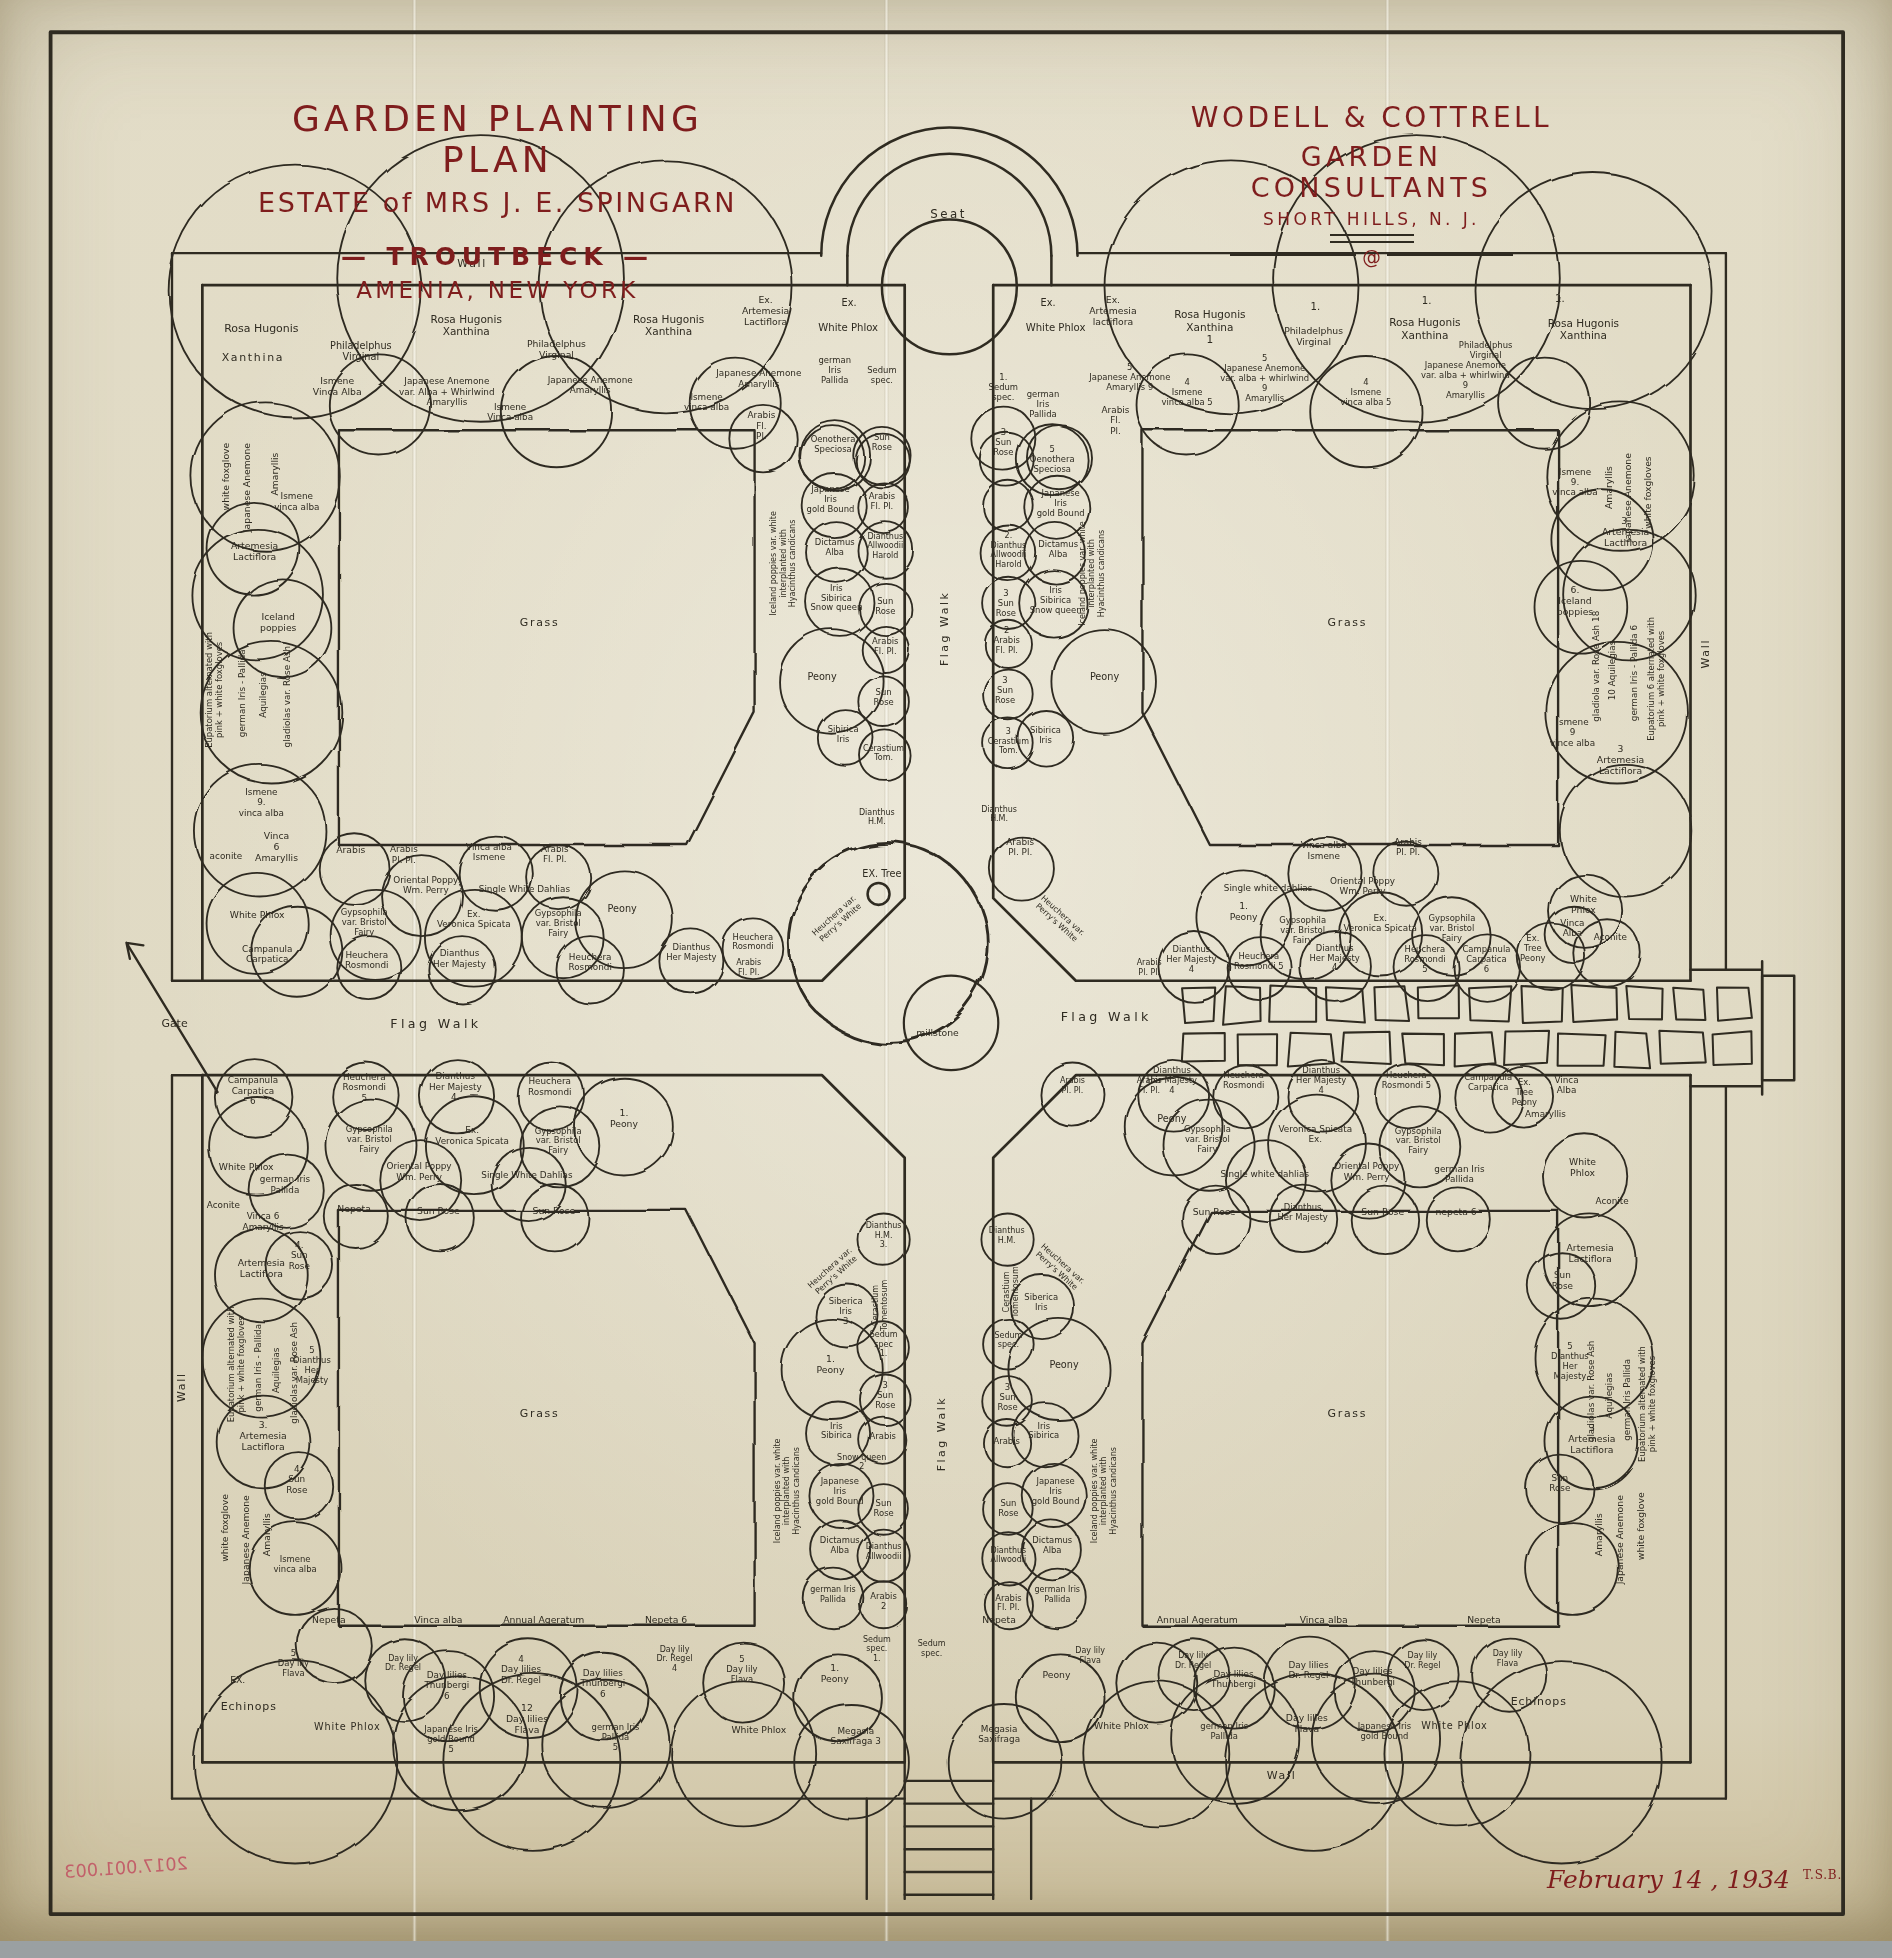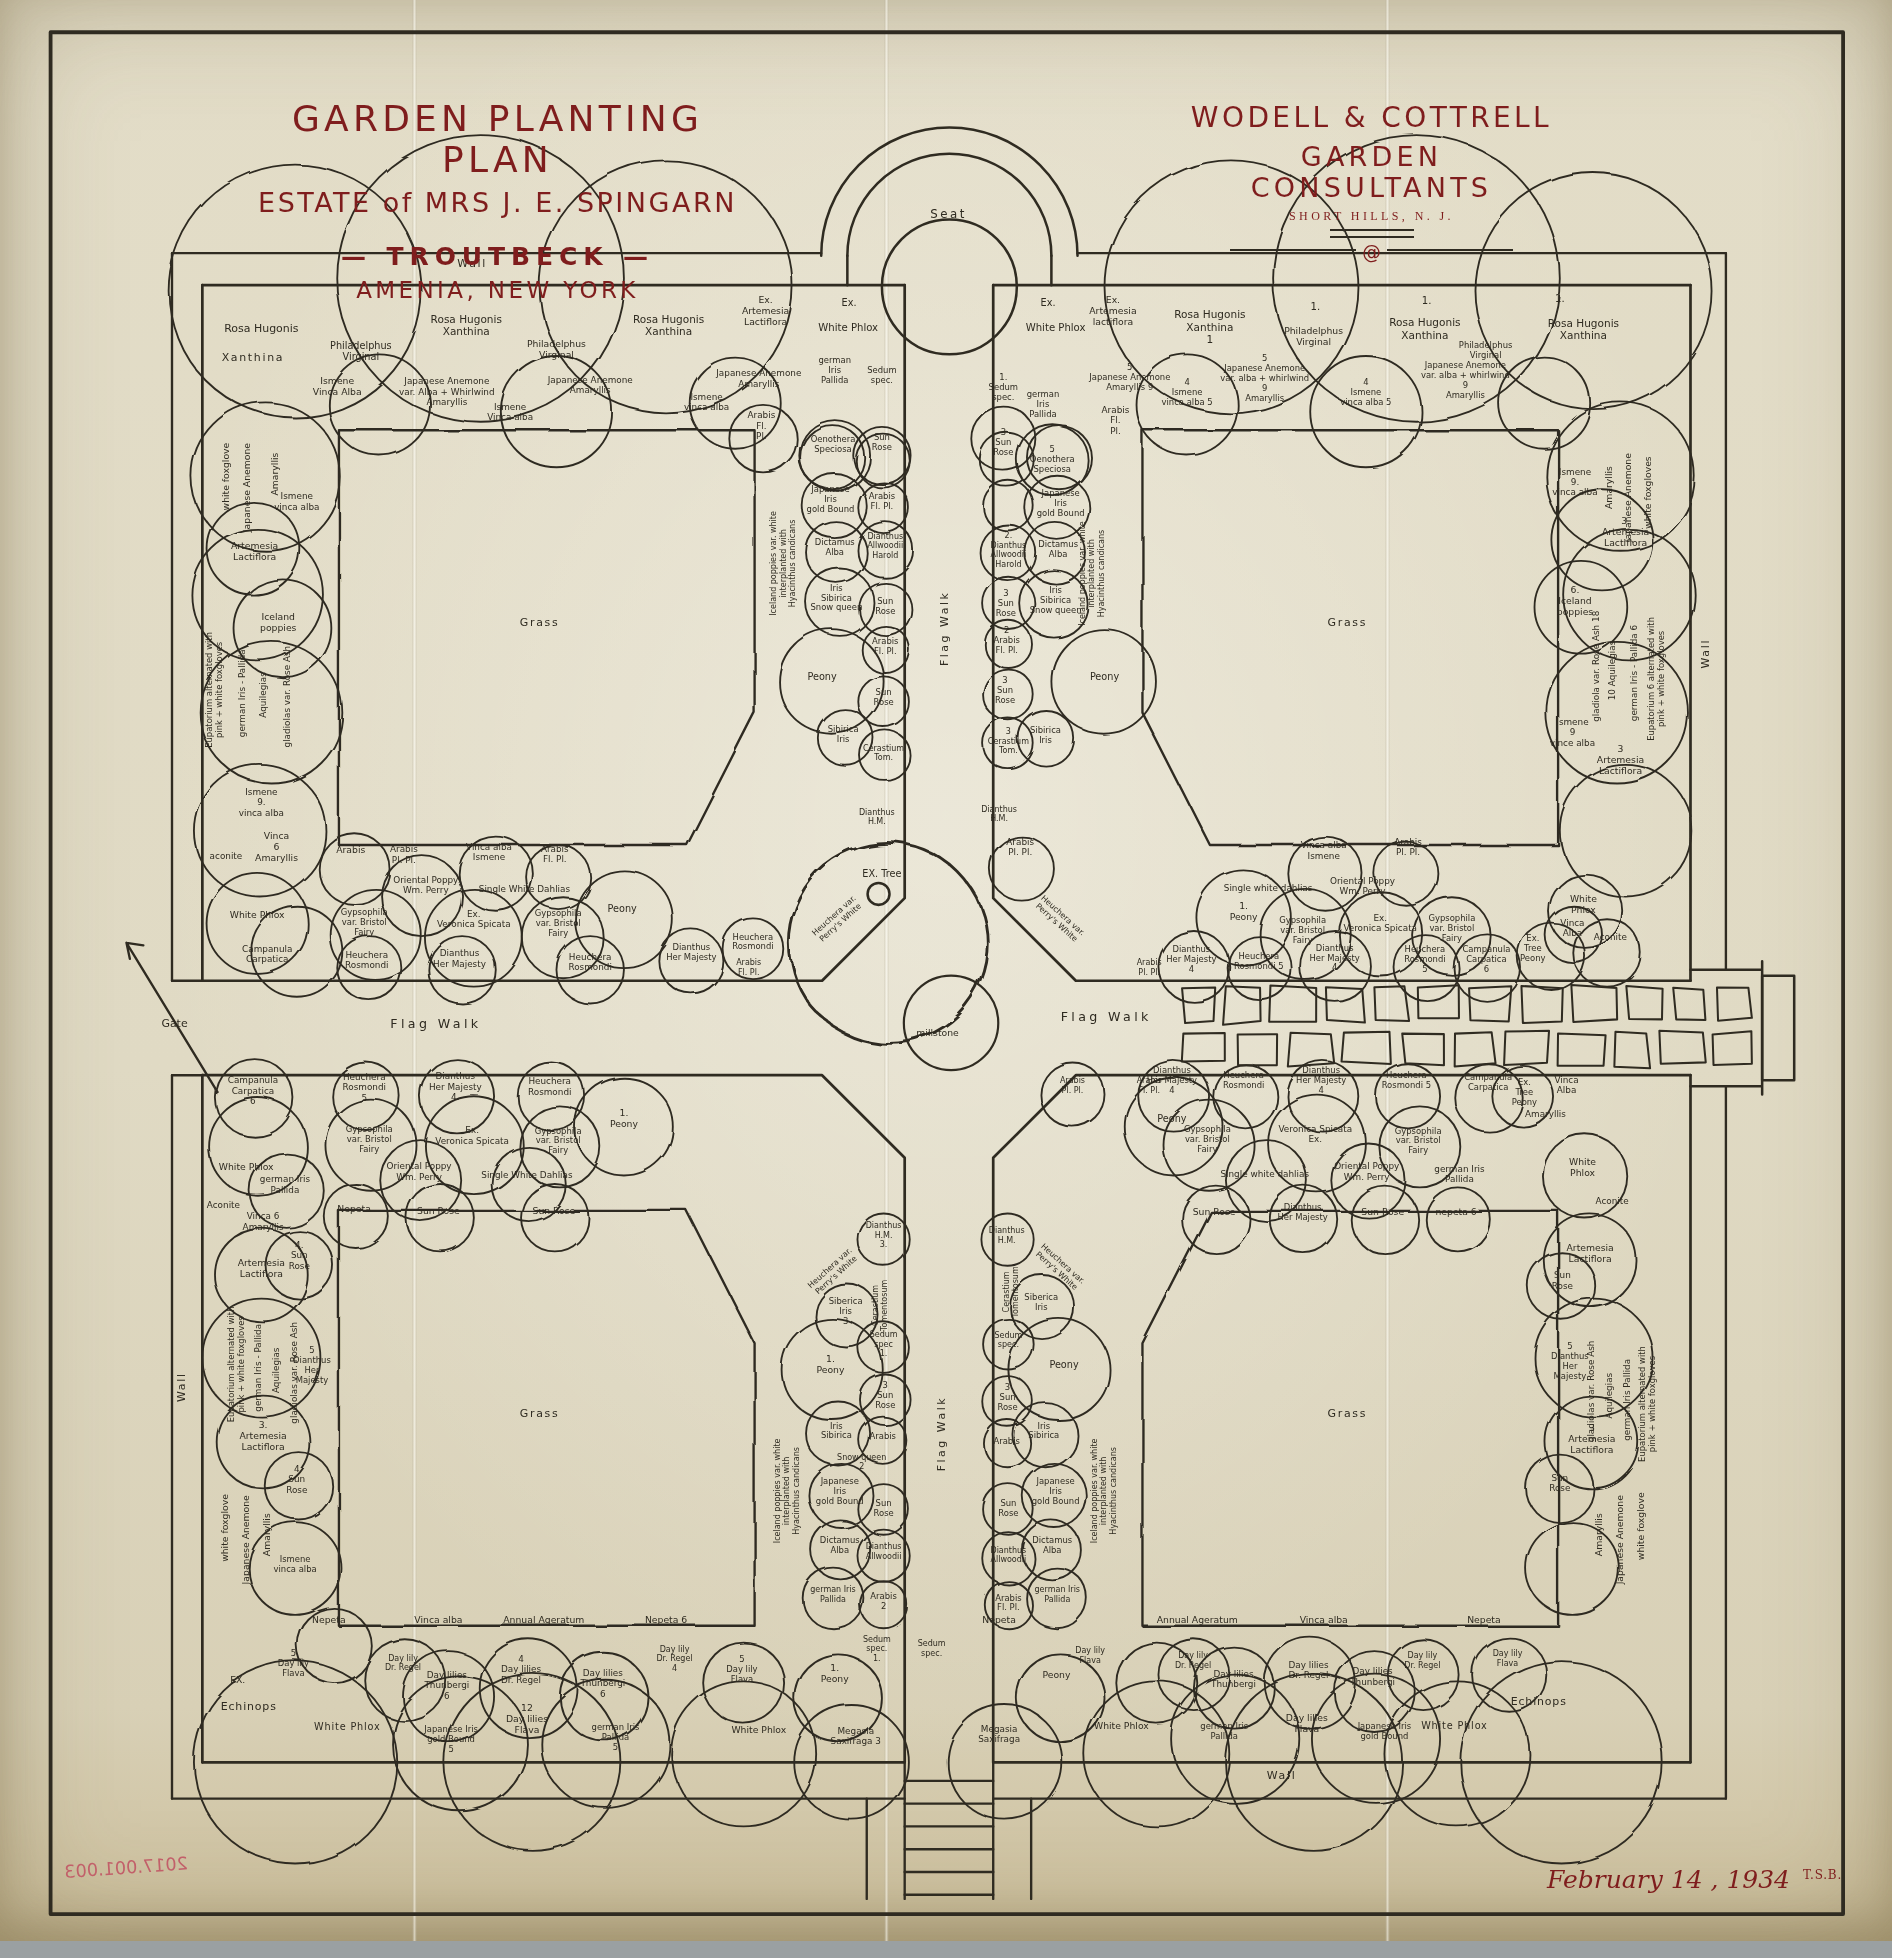--- a/index.html
+++ b/index.html
@@ -18,21 +18,21 @@
   .ink{stroke:#2f2b21;fill:none;stroke-linecap:round;stroke-linejoin:round;}
   .overlay{position:absolute;text-align:center;color:#7f1d1d;}
   #title-block{left:253px;top:98px;width:489px;}
   #title-block .t1{font-size:36px;letter-spacing:4.2px;}
   #title-block .t2{font-size:27px;letter-spacing:2.5px;margin-top:6.7px;}
   #title-block .t3{font-size:25px;letter-spacing:5.9px;margin-top:24px;font-weight:bold;}
   #title-block .t4{font-size:23px;letter-spacing:3.4px;margin-top:6.7px;}
   #firm-block{left:1186px;top:101px;width:371px;}
   #firm-block .f1{font-size:28px;letter-spacing:3.4px;}
   #firm-block .f2{font-size:27px;letter-spacing:4.2px;margin-top:6.7px;}
-  #firm-block .f3{font-size:12px;letter-spacing:3.4px;margin-top:6.7px;font-family:Liberation Serif, serif;}
+  #firm-block .f3{font-size:17px;letter-spacing:3.4px;margin-top:6.7px;}
   #firm-block .rule{width:84px;height:4.2px;border-top:2.1px solid #2f2b21;border-bottom:2.1px solid #2f2b21;margin:5px auto 1.7px auto;}
   #firm-block .scale{font-size:23px;letter-spacing:1.7px;margin-top:8.4px;}
   #firm-block .scale-rule{display:flex;align-items:center;justify-content:center;gap:6.7px;margin-top:1.7px;}
   #firm-block .scale-rule .bar{width:126px;border-top:2.1px solid #2f2b21;height:0;}
   #firm-block .at{font-size:18.6px;transform:translateY(2.5px);}
   #date-block{left:1547px;top:1865px;width:304px;text-align:left;
               font-family:"DejaVu Serif",serif;font-style:italic;font-size:25px;}
   #date-block .initials{font-size:12px;font-style:normal;vertical-align:super;margin-left:5px;letter-spacing:0.8px;}
 </style>
 </head>

